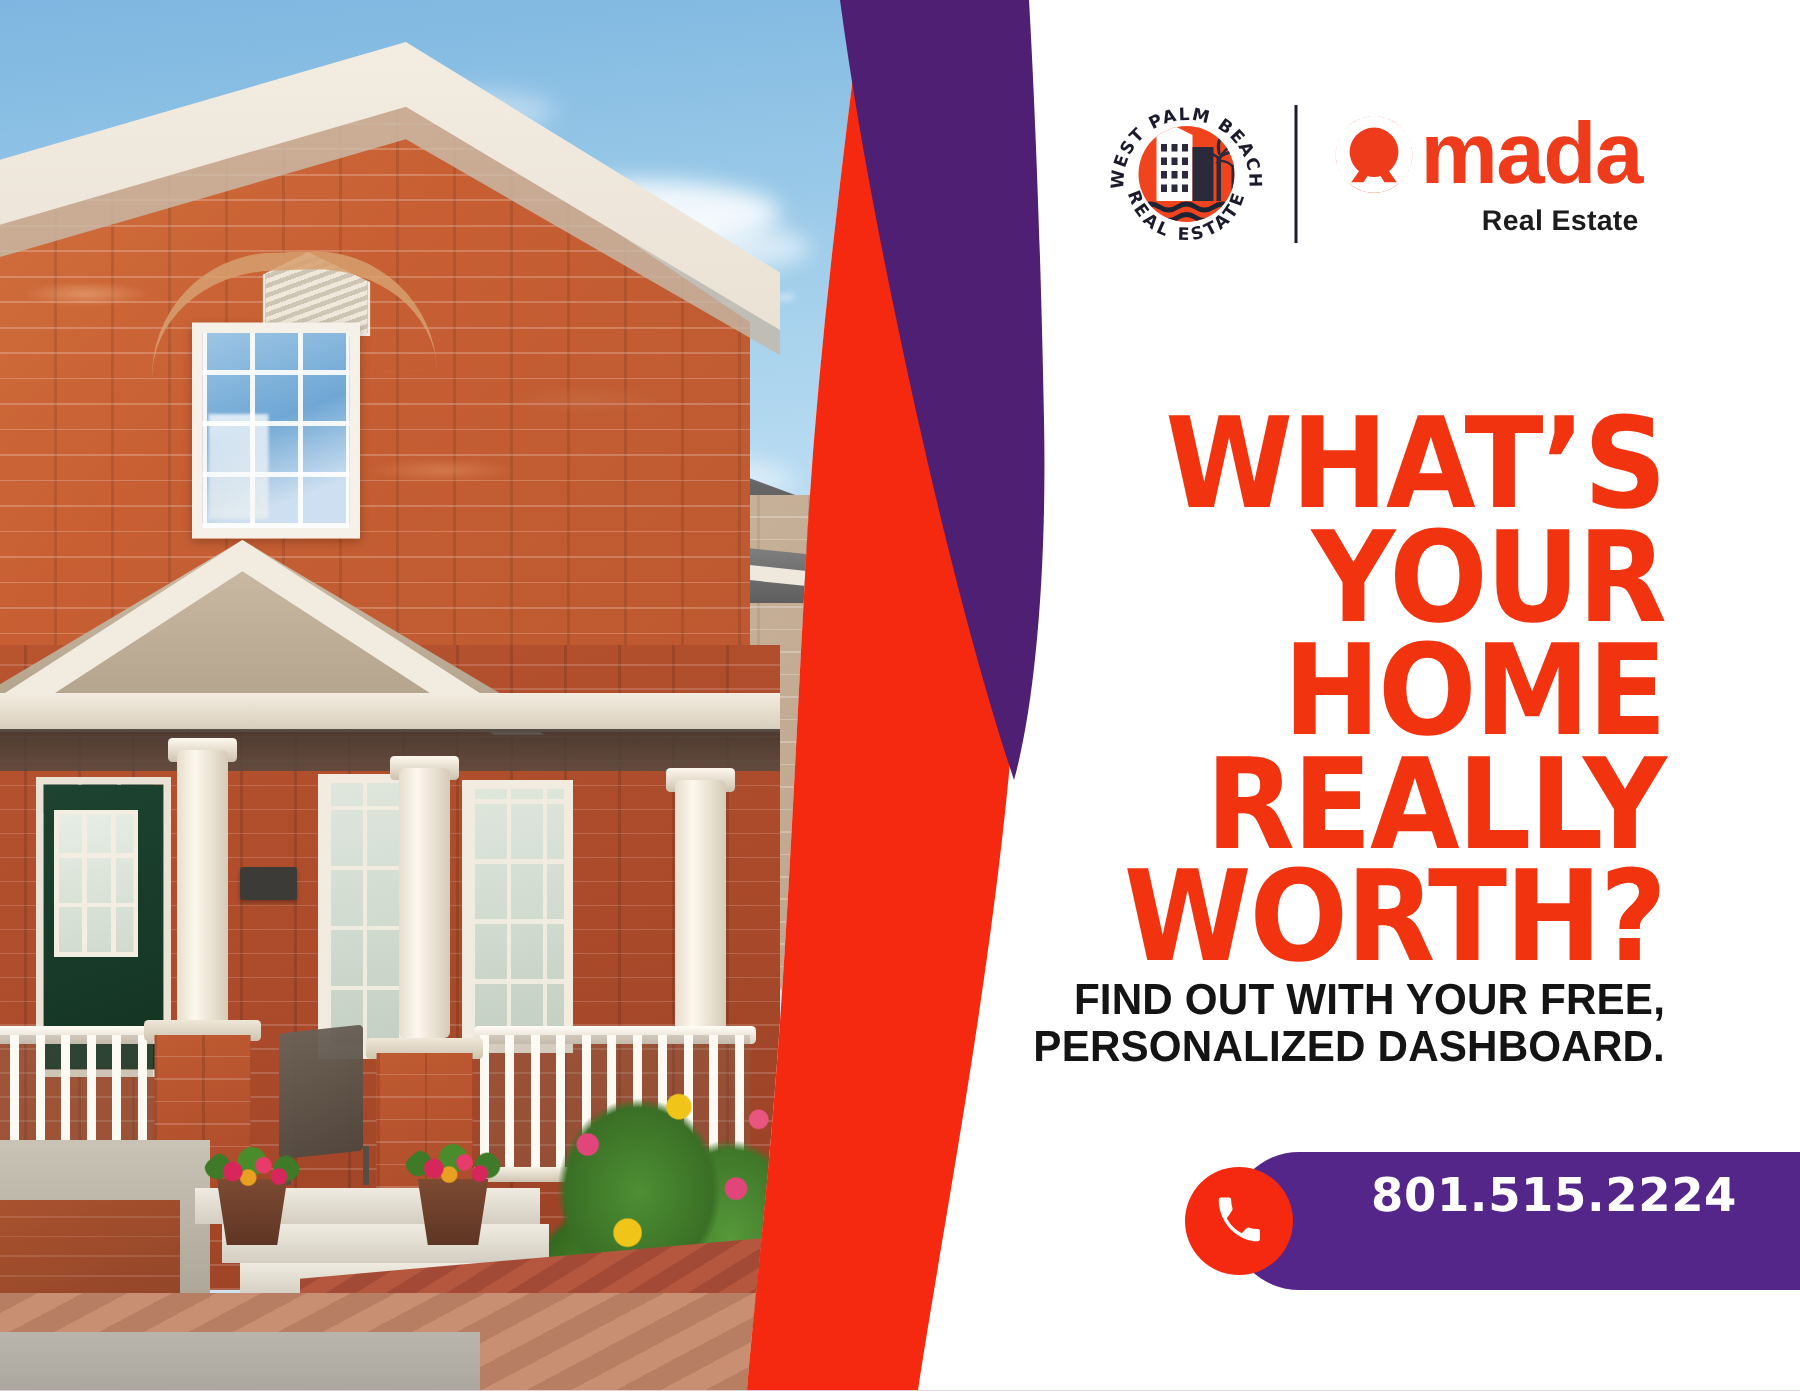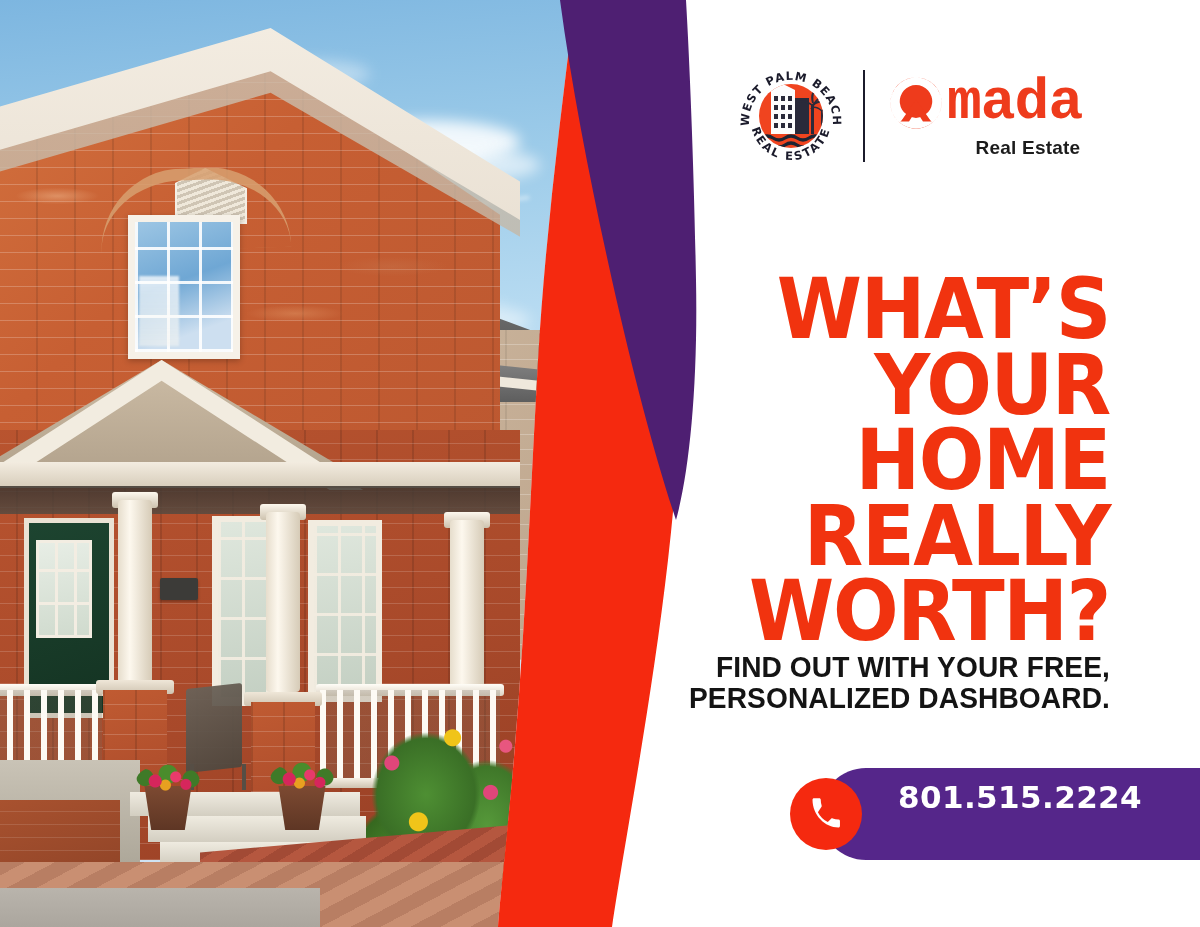--- a/index.html
+++ b/index.html
@@ -295,21 +295,21 @@
 
   .divider{
     width:2px;height:92px;background:#1b1b2b;margin:0 22px 0 16px;flex:0 0 auto;
   }
 
   .omada{position:relative;display:flex;flex-direction:column;justify-content:center;}
   .omada-top{display:flex;align-items:center;gap:2px;height:62px;}
   .omark{width:58px;height:58px;flex:0 0 auto;}
   .omada-word{
     font-size:58px;font-weight:700;color:#EE3B1C;letter-spacing:-1px;
-    line-height:.9;font-family:Liberation Mono, monospace;
+    line-height:.9;font-family:Liberation Sans, sans-serif;
   }
   .omada-sub{
     text-align:right;font-size:19px;font-weight:700;color:#1c1c1c;
     letter-spacing:.2px;margin-top:3px;padding-right:2px;
     font-family:"Liberation Sans",sans-serif;
   }
 
   
   .headline{
     position:absolute;right:90px;top:272px;width:470px;
@@ -339,21 +339,21 @@
   .contact-pill{
     position:absolute;left:30px;top:0;width:420px;height:92px;
     background:#55268A;border-radius:46px 0 0 46px;
   }
   .phone-circle{
     position:absolute;left:0;top:10px;width:72px;height:72px;border-radius:50%;
     background:#F5290F;display:flex;align-items:center;justify-content:center;
     z-index:2;
   }
   .contact-text{
-    position:absolute;left:108px;top:13px;z-index:3;color:#fff;
+    position:absolute;left:124px;top:13px;z-index:3;color:#fff;
   }
   .c-phone{
     font-family:"DejaVu Sans",sans-serif;font-weight:700;font-size:31px;
     line-height:1.08;letter-spacing:.4px;
   }
   .c-web{
     font-family:"DejaVu Sans",sans-serif;font-weight:700;font-style:italic;
     font-size:27px;line-height:1.12;letter-spacing:.2px;margin-top:1px;
   }
 </style>

